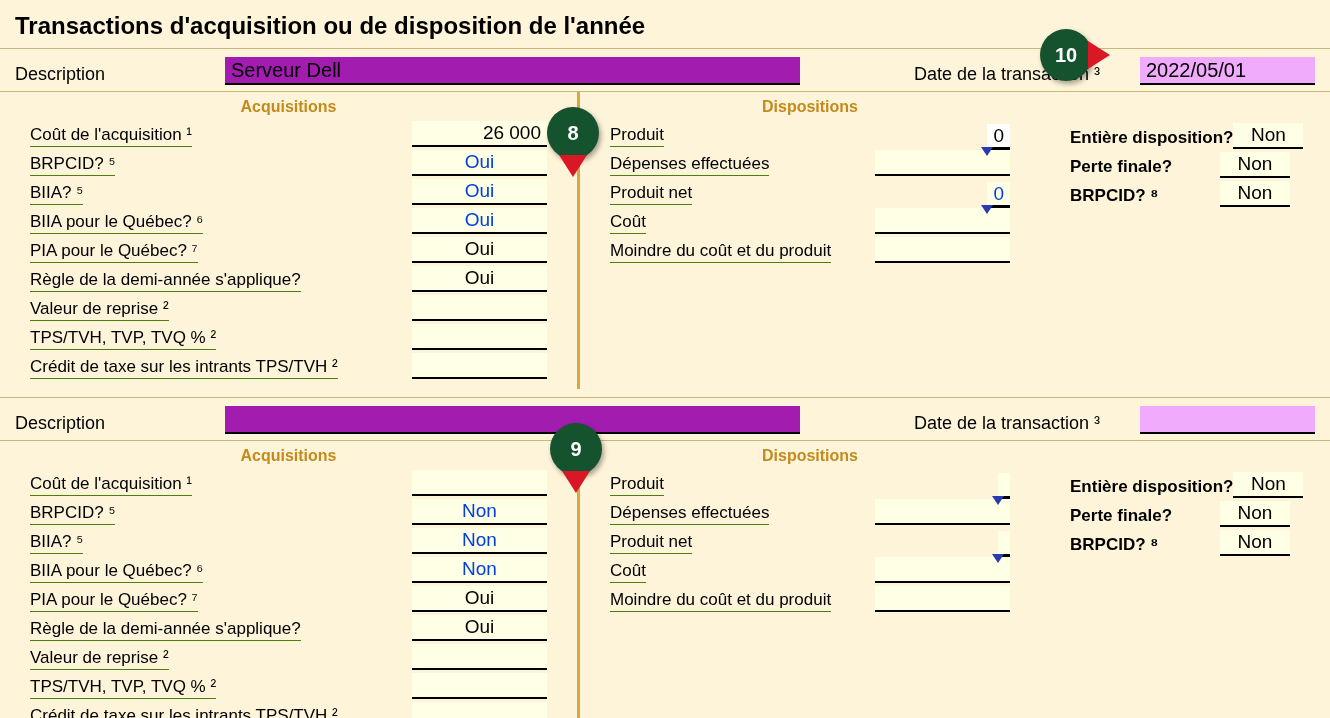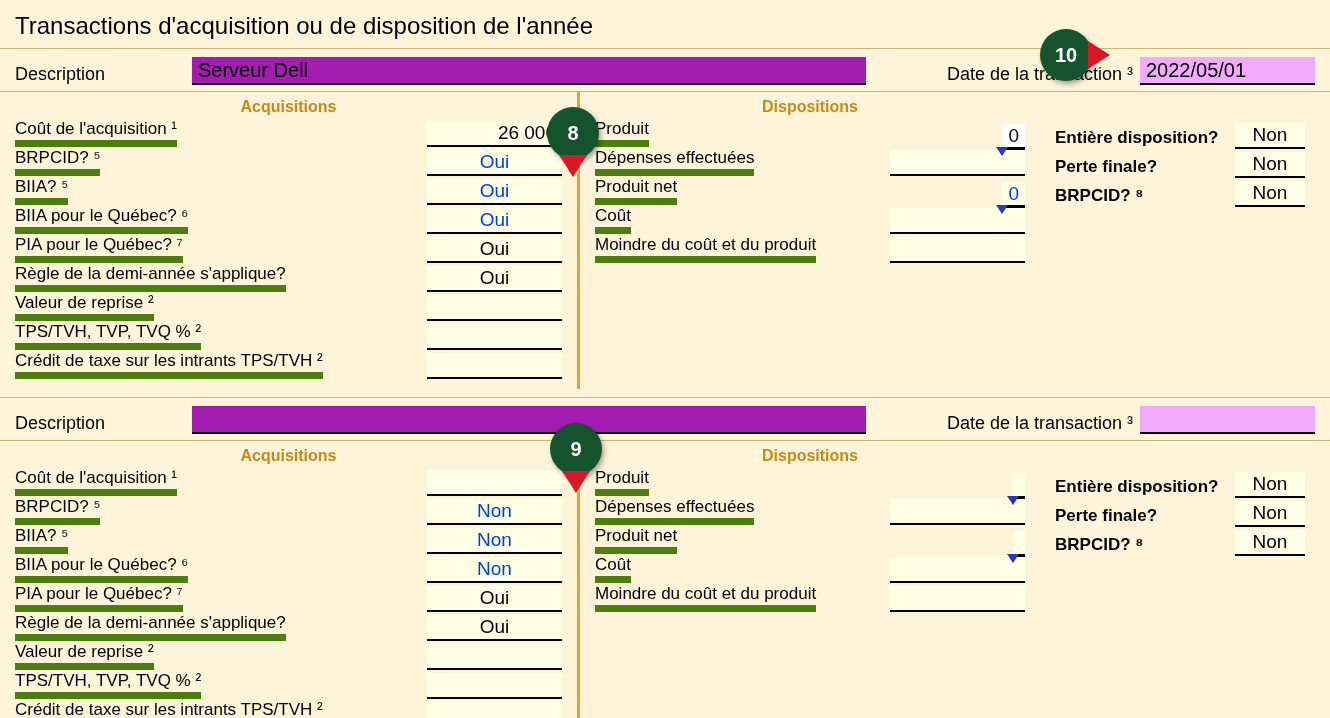--- a/index.html
+++ b/index.html
@@ -5,34 +5,34 @@
   * { box-sizing: border-box; margin: 0; padding: 0; }
   body {
     font-family: Arial, Helvetica, sans-serif;
     background: #fef4d9;
     width: 1330px;
     font-size: 17px;
     color: #000;
   }
   .page-title {
     font-size: 24px;
-    font-weight: normal;
+    font-weight: bold;
     padding: 12px 15px 8px;
   }
   .transaction-block {
     border-top: 1px solid #c9b87a;
     padding-top: 4px;
     margin-bottom: 8px;
     position: relative;
   }
   .header-row {
     display: flex;
     align-items: flex-end;
     padding: 4px 15px 6px;
-    gap: 7px;
+    gap: 40px;
   }
   .header-row .label { min-width: 170px; font-size: 18px; }
   .desc-input {
     flex: 1;
     background: #a21caf;
     border: none;
     border-bottom: 2px solid #000;
     font-size: 20px;
     padding: 2px 6px;
     height: 28px;
@@ -47,34 +47,34 @@
     padding: 2px 6px;
     height: 28px;
   }
   .columns {
     display: grid;
     grid-template-columns: 580px 460px 280px;
     border-top: 1px solid #c9b87a;
     position: relative;
   }
   .col {
-    padding: 6px 15px 8px;
+    padding: 6px 30px 8px;
   }
   .col-acq { border-right: 3px solid #d6a83e; }
   .col-heading {
     color: #c48a1b;
     font-weight: bold;
     font-size: 16px;
     text-align: center;
     margin-bottom: 4px;
   }
   .col-heading.left { text-align: center; }
   .row { display: flex; align-items: flex-end; margin: 2px 0; height: 27px; }
   .row .rlabel {
-    border-bottom: 7px solid #4d7c0f;
+    border-bottom: 1px solid #4d7c0f;
     font-size: 17px;
     padding-bottom: 1px;
     white-space: nowrap;
   }
   .row .spacer { flex: 1; }
   .val-box {
     background: #ffffe5;
     border-bottom: 2px solid #000;
     min-width: 135px;
     height: 26px;

